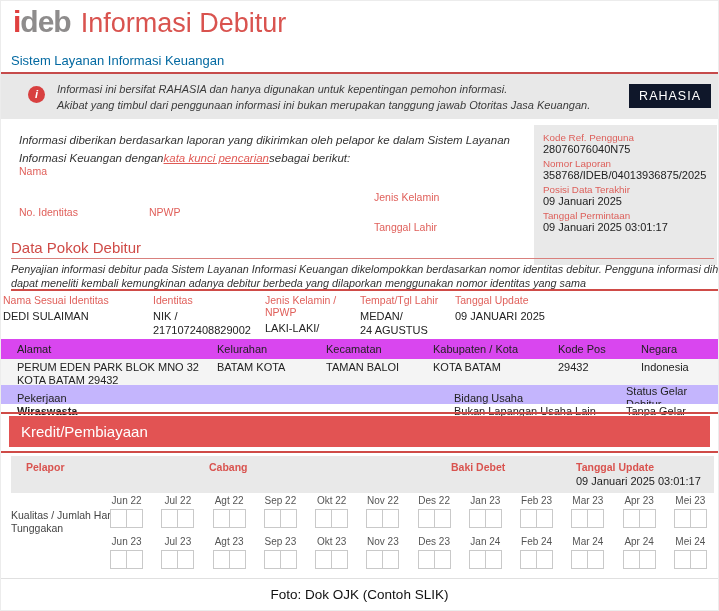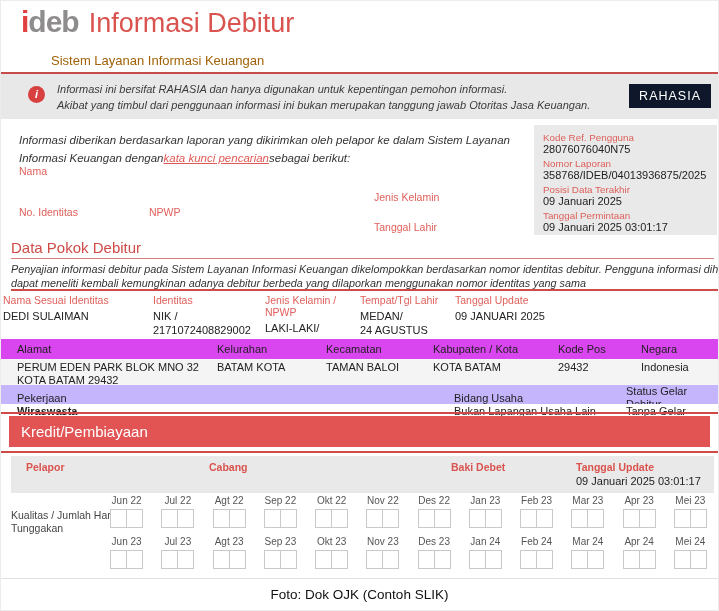--- a/index.html
+++ b/index.html
@@ -1,26 +1,26 @@
 <!DOCTYPE html>
 <html><head>
 <meta charset="utf-8">
 <style>
   * { margin:0; padding:0; box-sizing:border-box; }
   body { background:#fff; font-family:"Liberation Sans", sans-serif; }
   .page { position:relative; width:719px; height:611px; background:#fff;
           border:1px solid #ececec; overflow:hidden; }
 
   
-  .hdr { position:absolute; left:20px; top:4px; display:flex; align-items:baseline;justify-content:flex-end; }
+  .hdr { position:absolute; left:12px; top:4px; display:flex; align-items:baseline;justify-content:flex-end; }
   .logo { font-size:30px; font-weight:700; letter-spacing:-1px; }
   .logo-i { color:#e0403f; }
   .logo-deb { color:#8e8c8c; }
   .page-title { font-size:27px; color:#d9534f; margin-left:10px; font-weight:400; }
-  .subtitle { position:absolute; left:10px; top:52px; font-size:13px; color:#a16207;margin-left:40px; }
+  .subtitle { position:absolute; left:10px; top:52px; font-size:13px; color:#0369a1; }
 
   
   .red-top-line { position:absolute; left:0; right:0; top:71px; height:2px; background:#c64b4b; }
   .banner { position:absolute; left:0; right:0; top:73px; height:45px; background:#e8e8e8; }
   .info-ic { position:absolute; left:27px; top:12px; width:17px; height:17px; border-radius:50%;
              background:#d84040; color:#fff; font-size:11px; font-weight:700; font-style:italic;
              text-align:center; line-height:17px; }
   .banner-text { position:absolute; left:56px; top:7px; font-style:italic; font-size:11px;
                  line-height:16px; color:#3b3b3b; }
   .badge { position:absolute; right:7px; top:10px; height:24px; padding:0 10px; background:#0f172a;
@@ -31,21 +31,21 @@
            font-size:11.5px; line-height:17.5px; color:#333; }
   .intro a { color:#e05a55; text-decoration:underline; cursor:pointer; }
   .red-label { color:#e0605b; font-size:10.5px; }
   .lab-nama   { position:absolute; left:18px;  top:164px; }
   .lab-noid   { position:absolute; left:18px;  top:205px; }
   .lab-npwp   { position:absolute; left:148px; top:205px; }
   .lab-jk     { position:absolute; left:373px; top:190px; }
   .lab-tgl    { position:absolute; left:373px; top:220px; }
 
   
-  .refbox { position:absolute; left:533px; top:124px; width:183px; height:110px;
+  .refbox { position:absolute; left:533px; top:124px; width:183px; height:140px;
             background:#e9e9e9; padding:7px 9px; }
   .ref-label { color:#dd5f5a; font-size:9.8px; line-height:11px; }
   .ref-value { color:#222; font-size:11px; line-height:13px; margin-bottom:2px; }
 
   
   .dp-heading { position:absolute; left:10px; top:238px; font-size:15px; color:#cf4b47; }
   .dp-line1 { position:absolute; left:10px; right:4px; top:257px; height:1px; background:#d9807d; }
   .dp-desc { position:absolute; left:10px; top:262px; right:0; font-style:italic; font-size:10.8px;
              line-height:13.5px; color:#333; }
   .dp-desc div { white-space:nowrap; overflow:hidden; }

